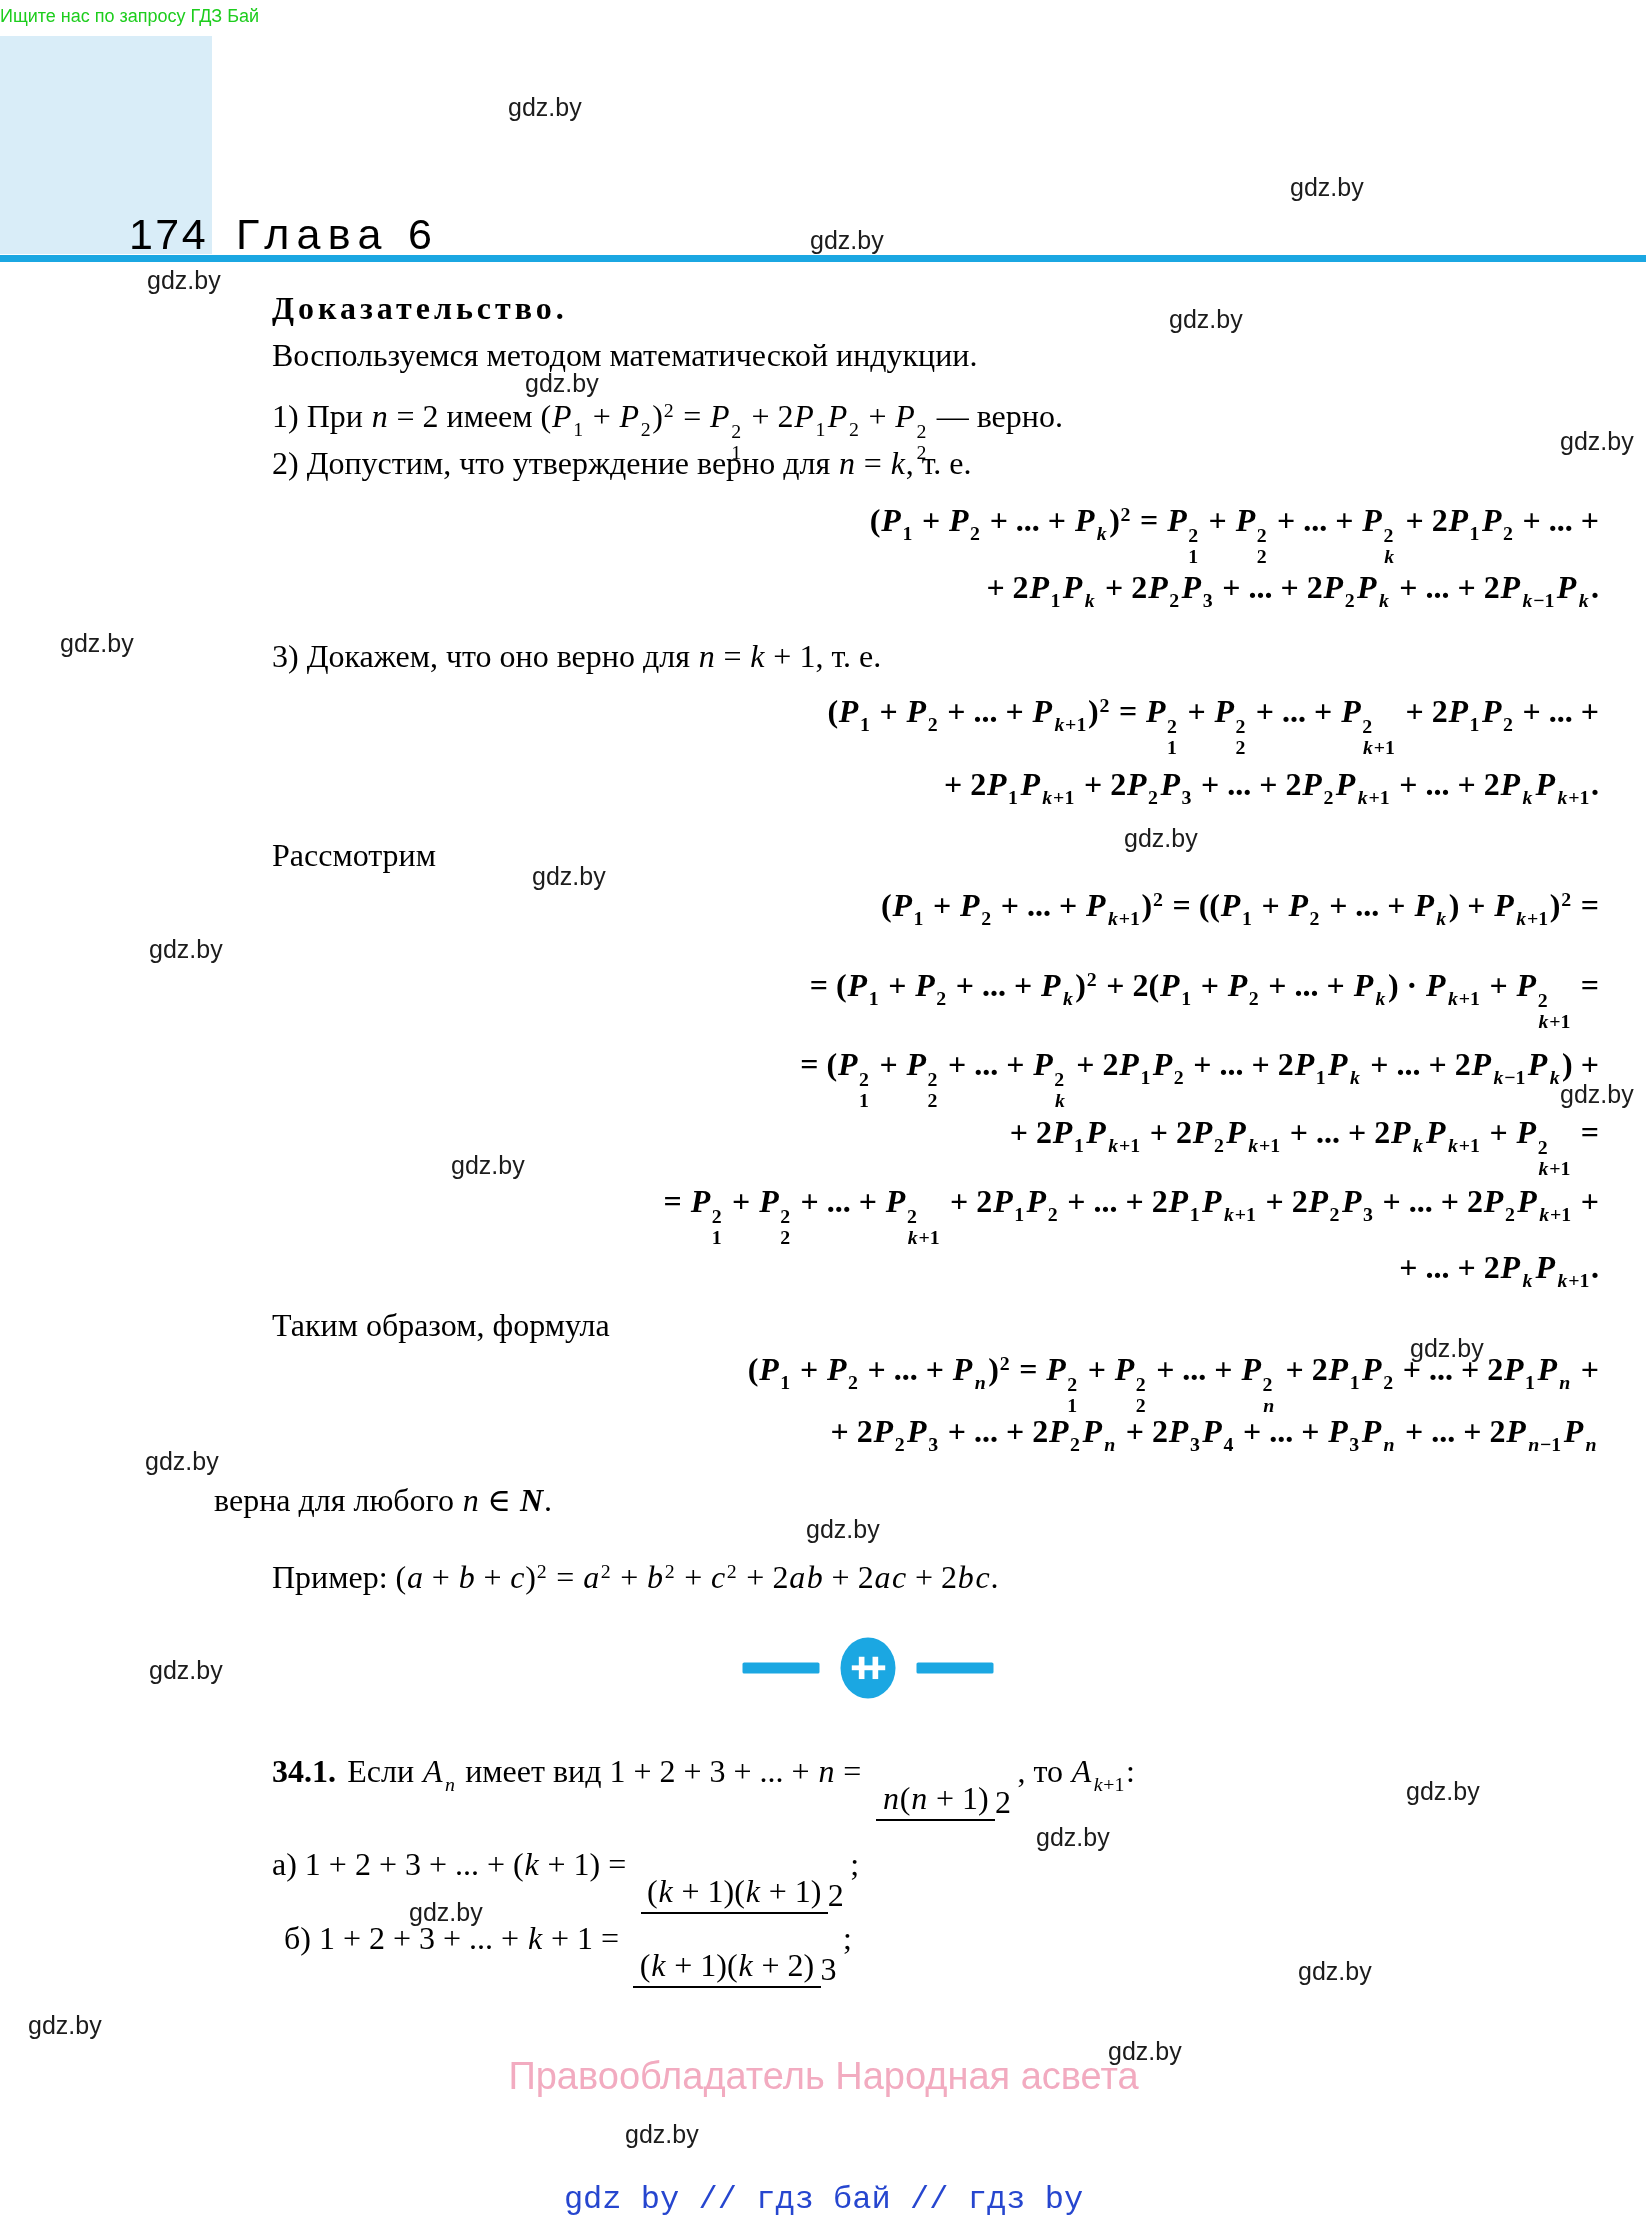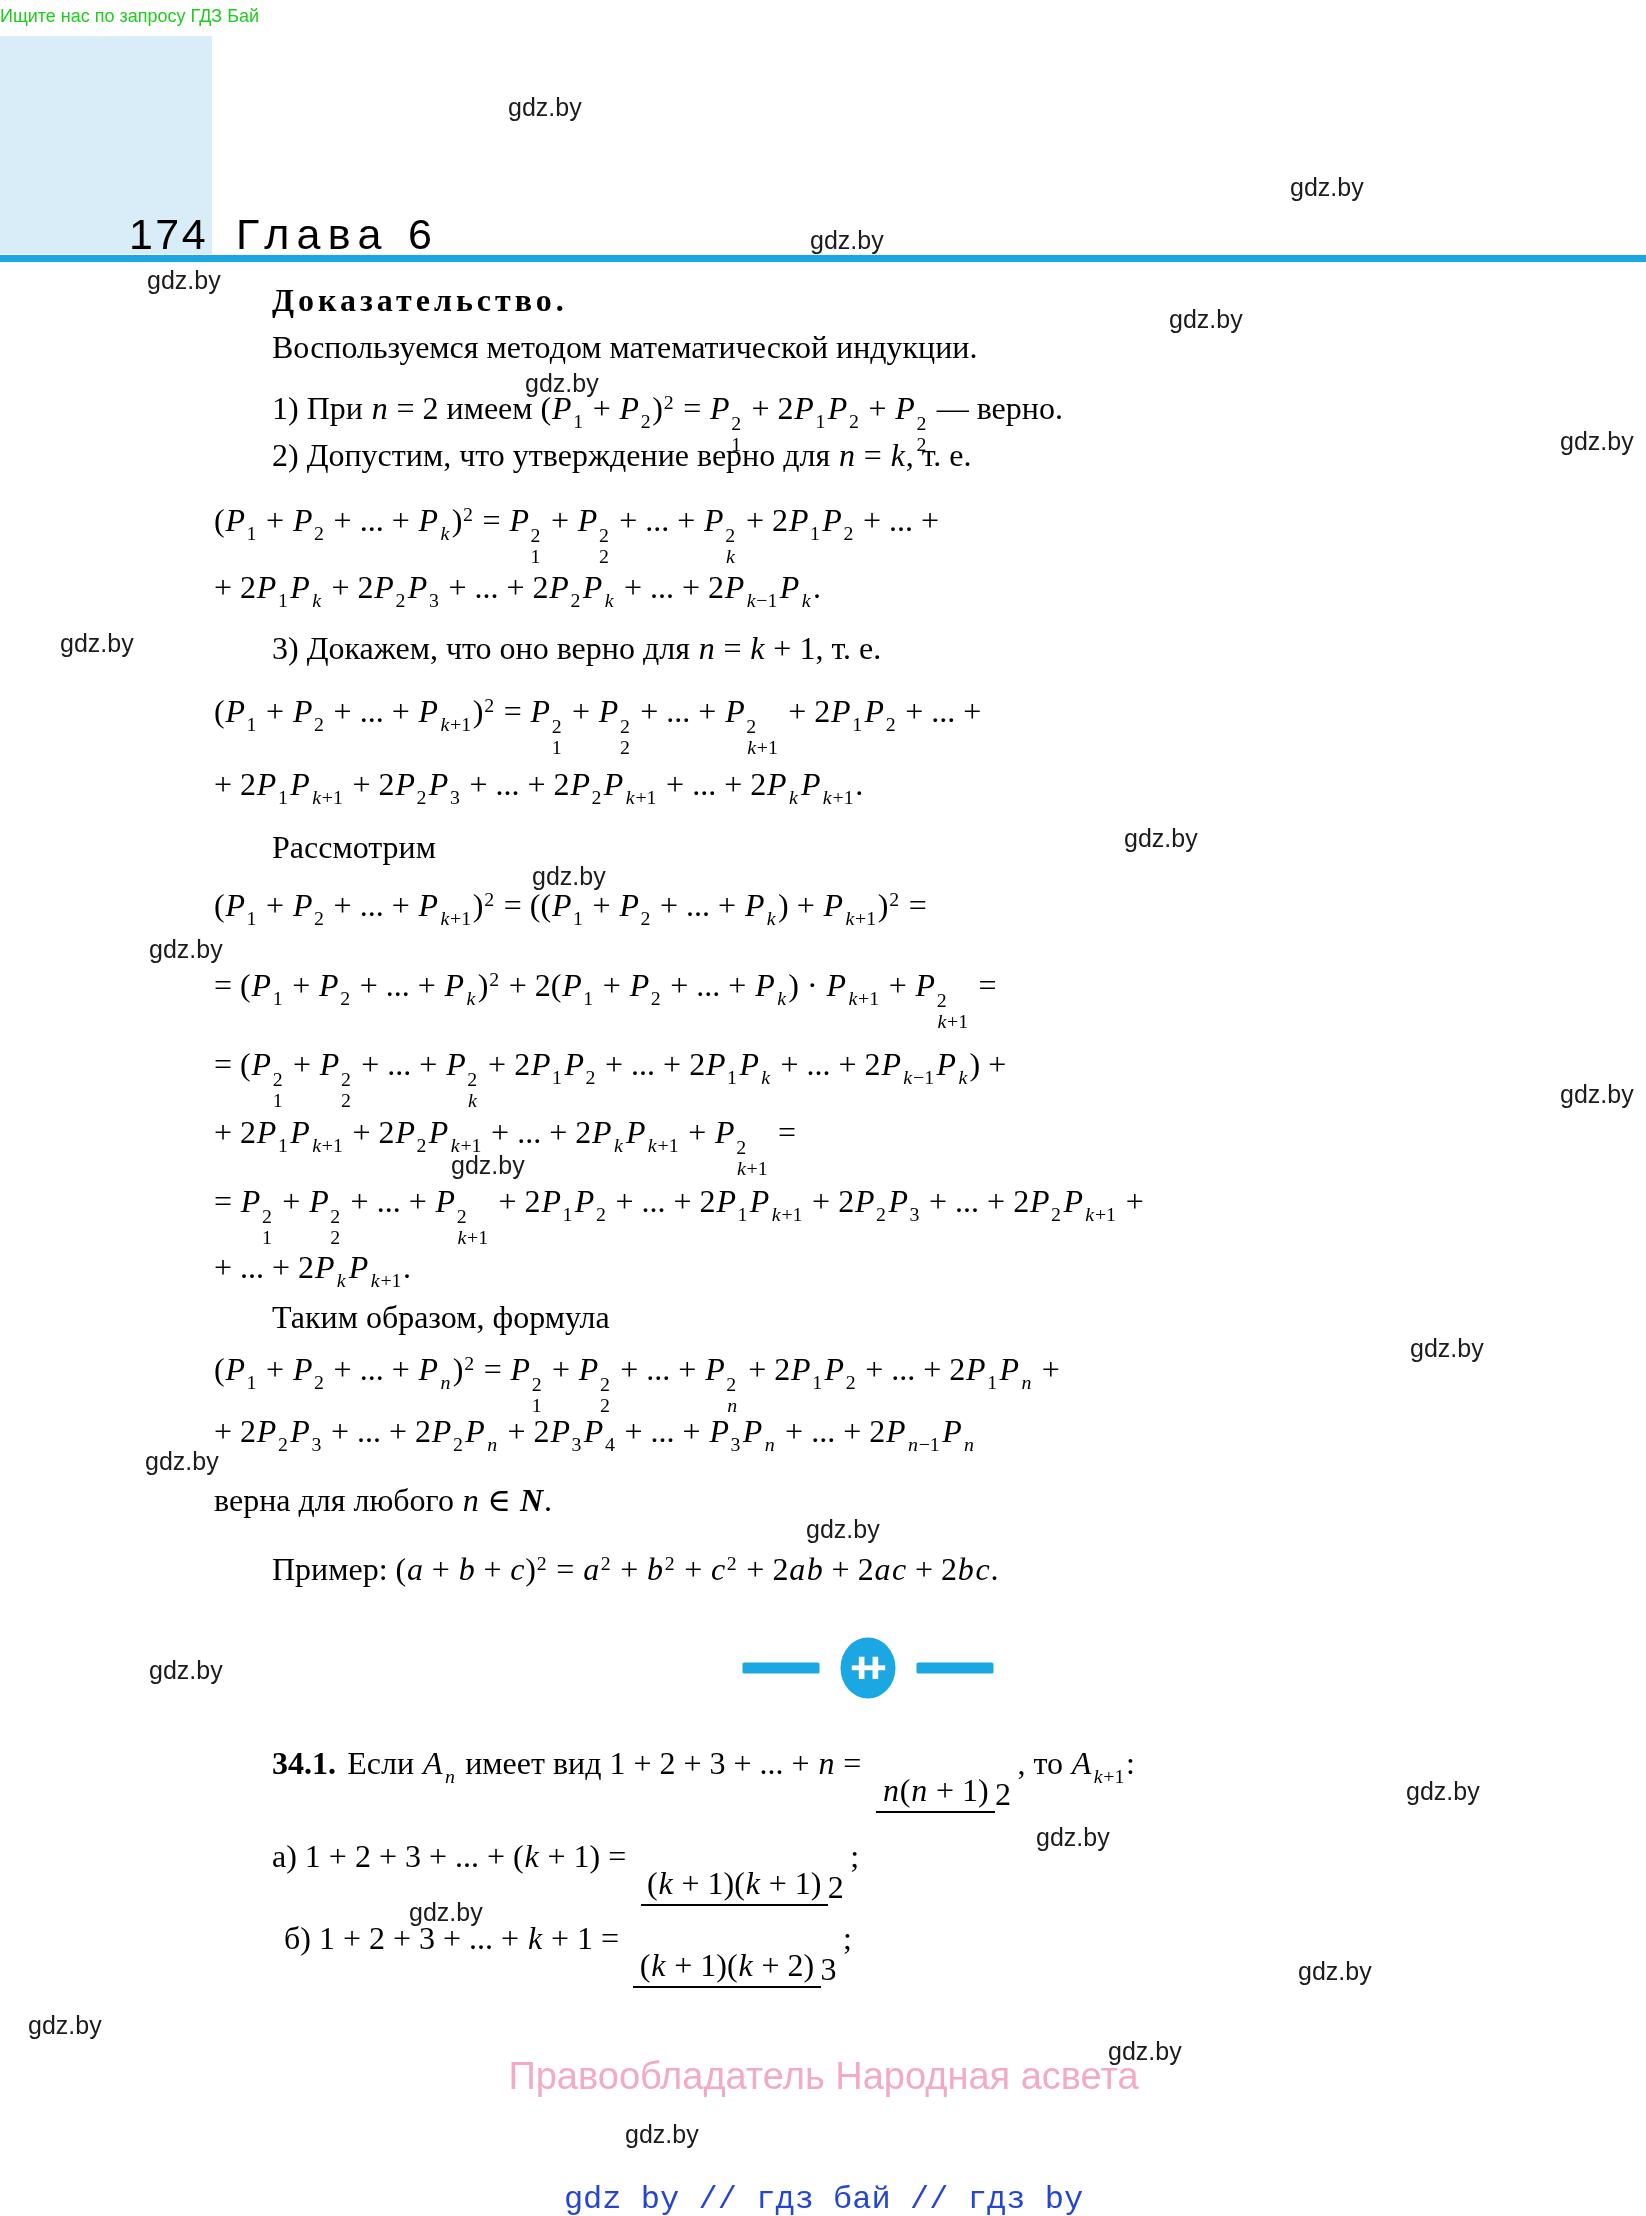--- a/index.html
+++ b/index.html
@@ -20,23 +20,23 @@
   .hdr-line{position:absolute;left:0;top:255px;width:100%;height:7.3px;background:var(--accent);}
   .hdr-num{position:absolute;left:129px;top:210px;font-family:"Liberation Sans","DejaVu Sans",sans-serif;
     font-size:43px;letter-spacing:2.4px;}
   .hdr-ch{position:absolute;left:236px;top:210px;font-family:"Liberation Sans","DejaVu Sans",sans-serif;
     font-size:43px;letter-spacing:7.3px;}
   
   .wm{position:absolute;font-family:"Liberation Sans","DejaVu Sans",sans-serif;
     font-size:25px;color:var(--wm);white-space:nowrap;}
   
   .line{position:absolute;left:214px;right:48px;font-size:32px;white-space:nowrap;}
-  .ind{left:272px;}
+  .ind{left:272px;margin-top:8px;}
   .indb{left:284px;}
-  .c{text-align:left;}
+  .c{text-align:right;font-weight:bold;}
   .title{font-weight:bold;letter-spacing:4px;}
   .tasknum{font-weight:bold;margin-right:11.3px;}
   i{font-style:italic;padding:0 0.8px;}
   sub,sup{font-size:0.62em;line-height:0;}
   sub{vertical-align:-0.45em;margin:0 1.6px 0 0.8px;}
   sup{vertical-align:0.5em;margin:0 1.6px 0 0.8px;}
   .stk{display:inline-flex;flex-direction:column;align-items:flex-start;
     font-size:0.62em;line-height:1.05;vertical-align:-0.55em;margin:0 2.4px 0 0.8px;}
   .frac{display:inline-flex;flex-direction:row;align-items:center;
     vertical-align:-0.85em;margin:0 6.4px;line-height:1.1;text-align:center;}

